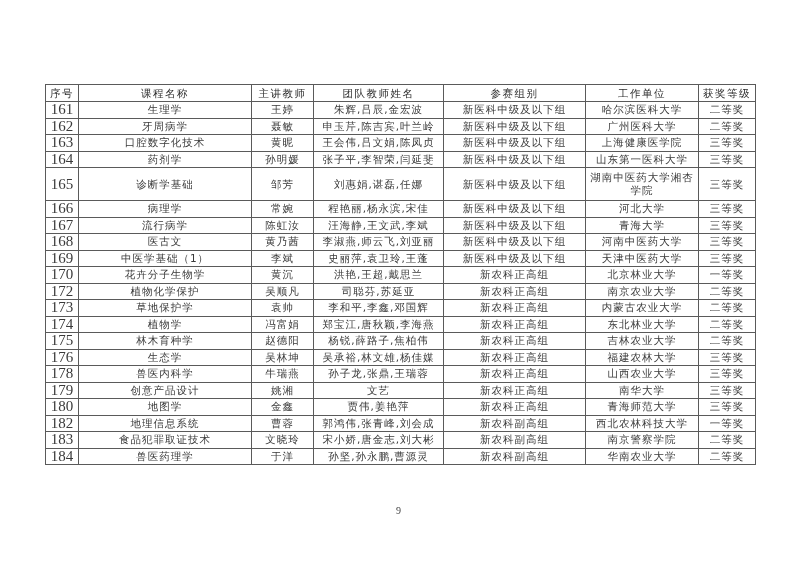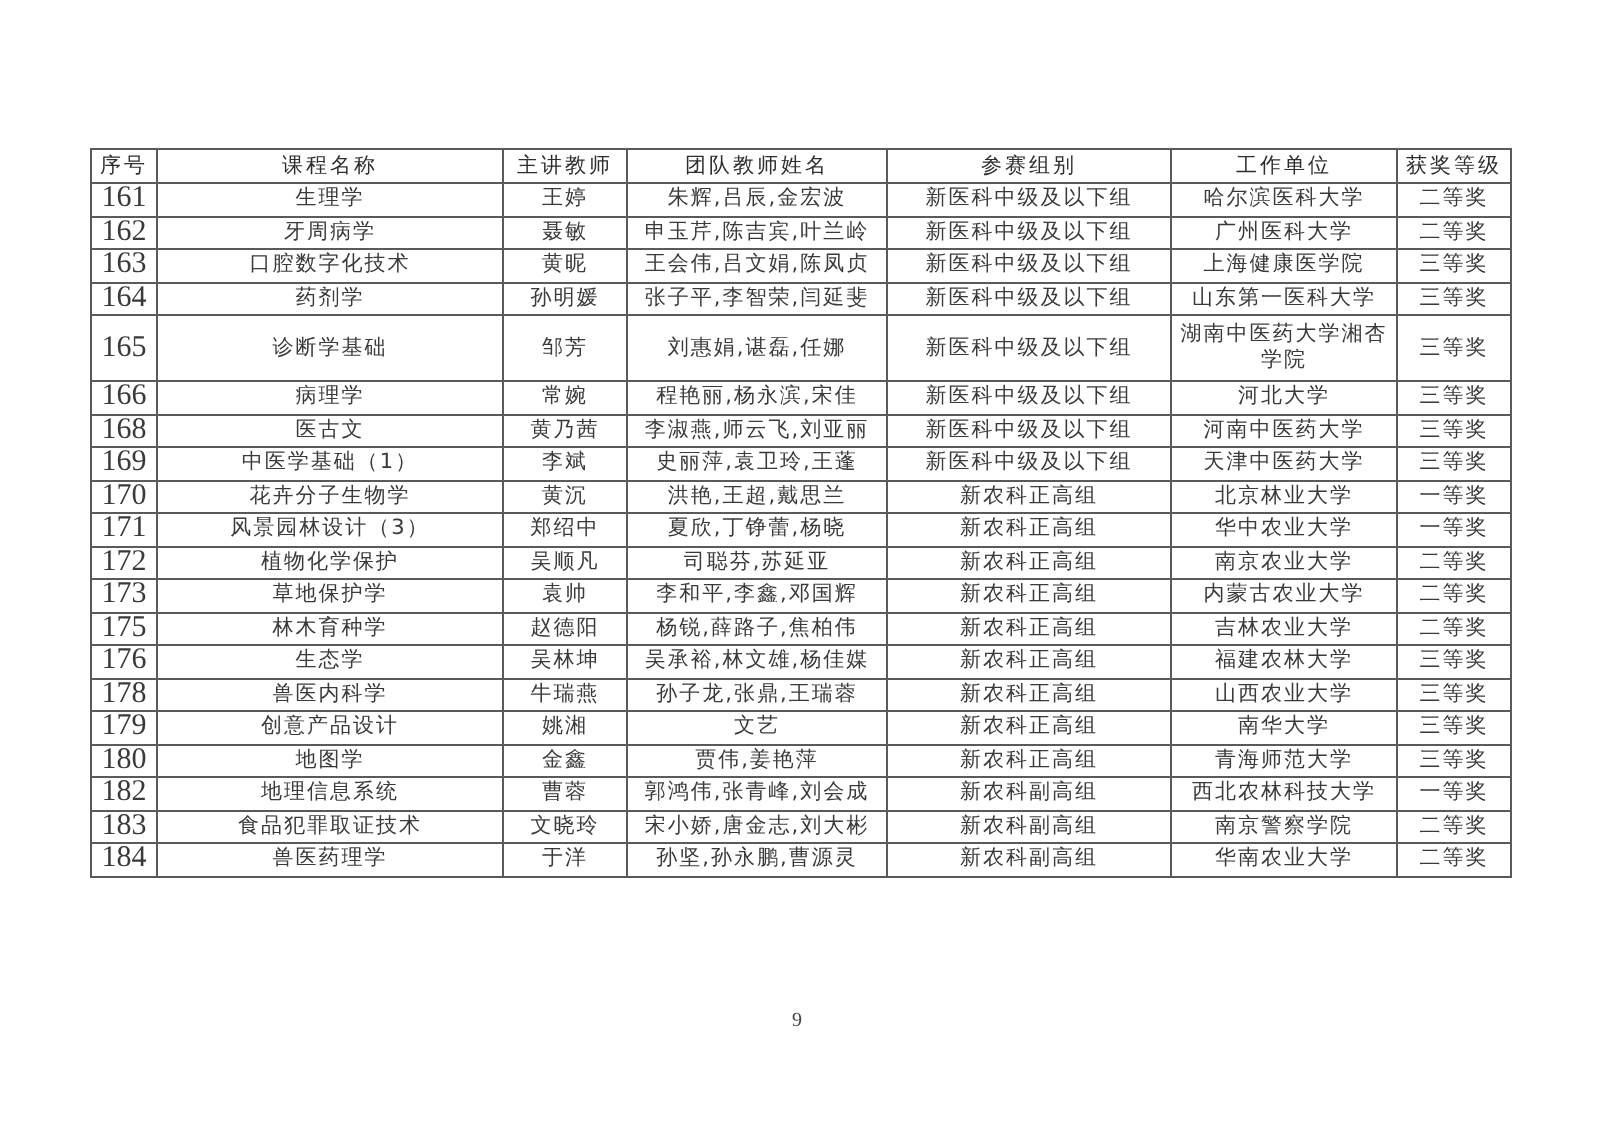--- a/index.html
+++ b/index.html
@@ -1,19 +1,19 @@
 <!DOCTYPE html>
 <html><head>
 <meta charset="utf-8">
 <style>
   html, body { margin: 0; padding: 0; background: #ffffff; }
   body { width: 800px; height: 566px; position: relative; overflow: hidden;
          font-family: "DejaVu Sans", "Liberation Sans", sans-serif; color: #3a3a3a; }
   .page { position: absolute; left: 0; top: 0; width: 800px; height: 566px; background: #fff; }
-  table.awards { position: absolute; left: 45px; top: 74px; width: 710px;
+  table.awards { position: absolute; left: 45px; top: 84px; width: 710px;
                  border-collapse: collapse; table-layout: fixed; }
   table.awards td, table.awards th {
     border: 1px solid #5a5a5a; padding: 0 2px; text-align: center; vertical-align: middle;
     font-size: 10.5px; letter-spacing: 1px; font-weight: normal; height: 15.5px; line-height: 13px;
     white-space: normal; overflow: hidden;
   }
   table.awards th { height: 16px; color: #2e2e2e; letter-spacing: 1.5px; }
   table.awards td.num { font-family: "Liberation Serif", serif; font-size: 15px; letter-spacing: 0; }
   table.awards tr.tall td { height: 32px; }
   table.awards tr.nobottom td { border-bottom-color: transparent; }
@@ -95,20 +95,29 @@
       <tr>
         <td class="num">166</td>
         <td>病理学</td>
         <td>常婉</td>
         <td>程艳丽,杨永滨,宋佳</td>
         <td>新医科中级及以下组</td>
         <td>河北大学</td>
         <td>三等奖</td>
       </tr>
       <tr>
+        <td class="num">167</td>
+        <td>流行病学</td>
+        <td>陈虹汝</td>
+        <td>汪海静,王文武,李斌</td>
+        <td>新医科中级及以下组</td>
+        <td>青海大学</td>
+        <td>三等奖</td>
+      </tr>
+      <tr>
         <td class="num">168</td>
         <td>医古文</td>
         <td>黄乃茜</td>
         <td>李淑燕,师云飞,刘亚丽</td>
         <td>新医科中级及以下组</td>
         <td>河南中医药大学</td>
         <td>三等奖</td>
       </tr>
       <tr>
         <td class="num">169</td>
@@ -122,44 +131,44 @@
       <tr>
         <td class="num">170</td>
         <td>花卉分子生物学</td>
         <td>黄沉</td>
         <td>洪艳,王超,戴思兰</td>
         <td>新农科正高组</td>
         <td>北京林业大学</td>
         <td>一等奖</td>
       </tr>
       <tr>
-        <td class="num">171</td>
-        <td>风景园林设计（3）</td>
-        <td>郑绍中</td>
-        <td>夏欣,丁铮蕾,杨晓</td>
-        <td>新农科正高组</td>
-        <td>华中农业大学</td>
-        <td>一等奖</td>
-      </tr>
-      <tr>
         <td class="num">172</td>
         <td>植物化学保护</td>
         <td>吴顺凡</td>
         <td>司聪芬,苏延亚</td>
         <td>新农科正高组</td>
         <td>南京农业大学</td>
         <td>二等奖</td>
       </tr>
       <tr>
         <td class="num">173</td>
         <td>草地保护学</td>
         <td>袁帅</td>
         <td>李和平,李鑫,邓国辉</td>
         <td>新农科正高组</td>
         <td>内蒙古农业大学</td>
+        <td>二等奖</td>
+      </tr>
+      <tr>
+        <td class="num">174</td>
+        <td>植物学</td>
+        <td>冯富娟</td>
+        <td>郑宝江,唐秋颖,李海燕</td>
+        <td>新农科正高组</td>
+        <td>东北林业大学</td>
         <td>二等奖</td>
       </tr>
       <tr>
         <td class="num">175</td>
         <td>林木育种学</td>
         <td>赵德阳</td>
         <td>杨锐,薛路子,焦柏伟</td>
         <td>新农科正高组</td>
         <td>吉林农业大学</td>
         <td>二等奖</td>

